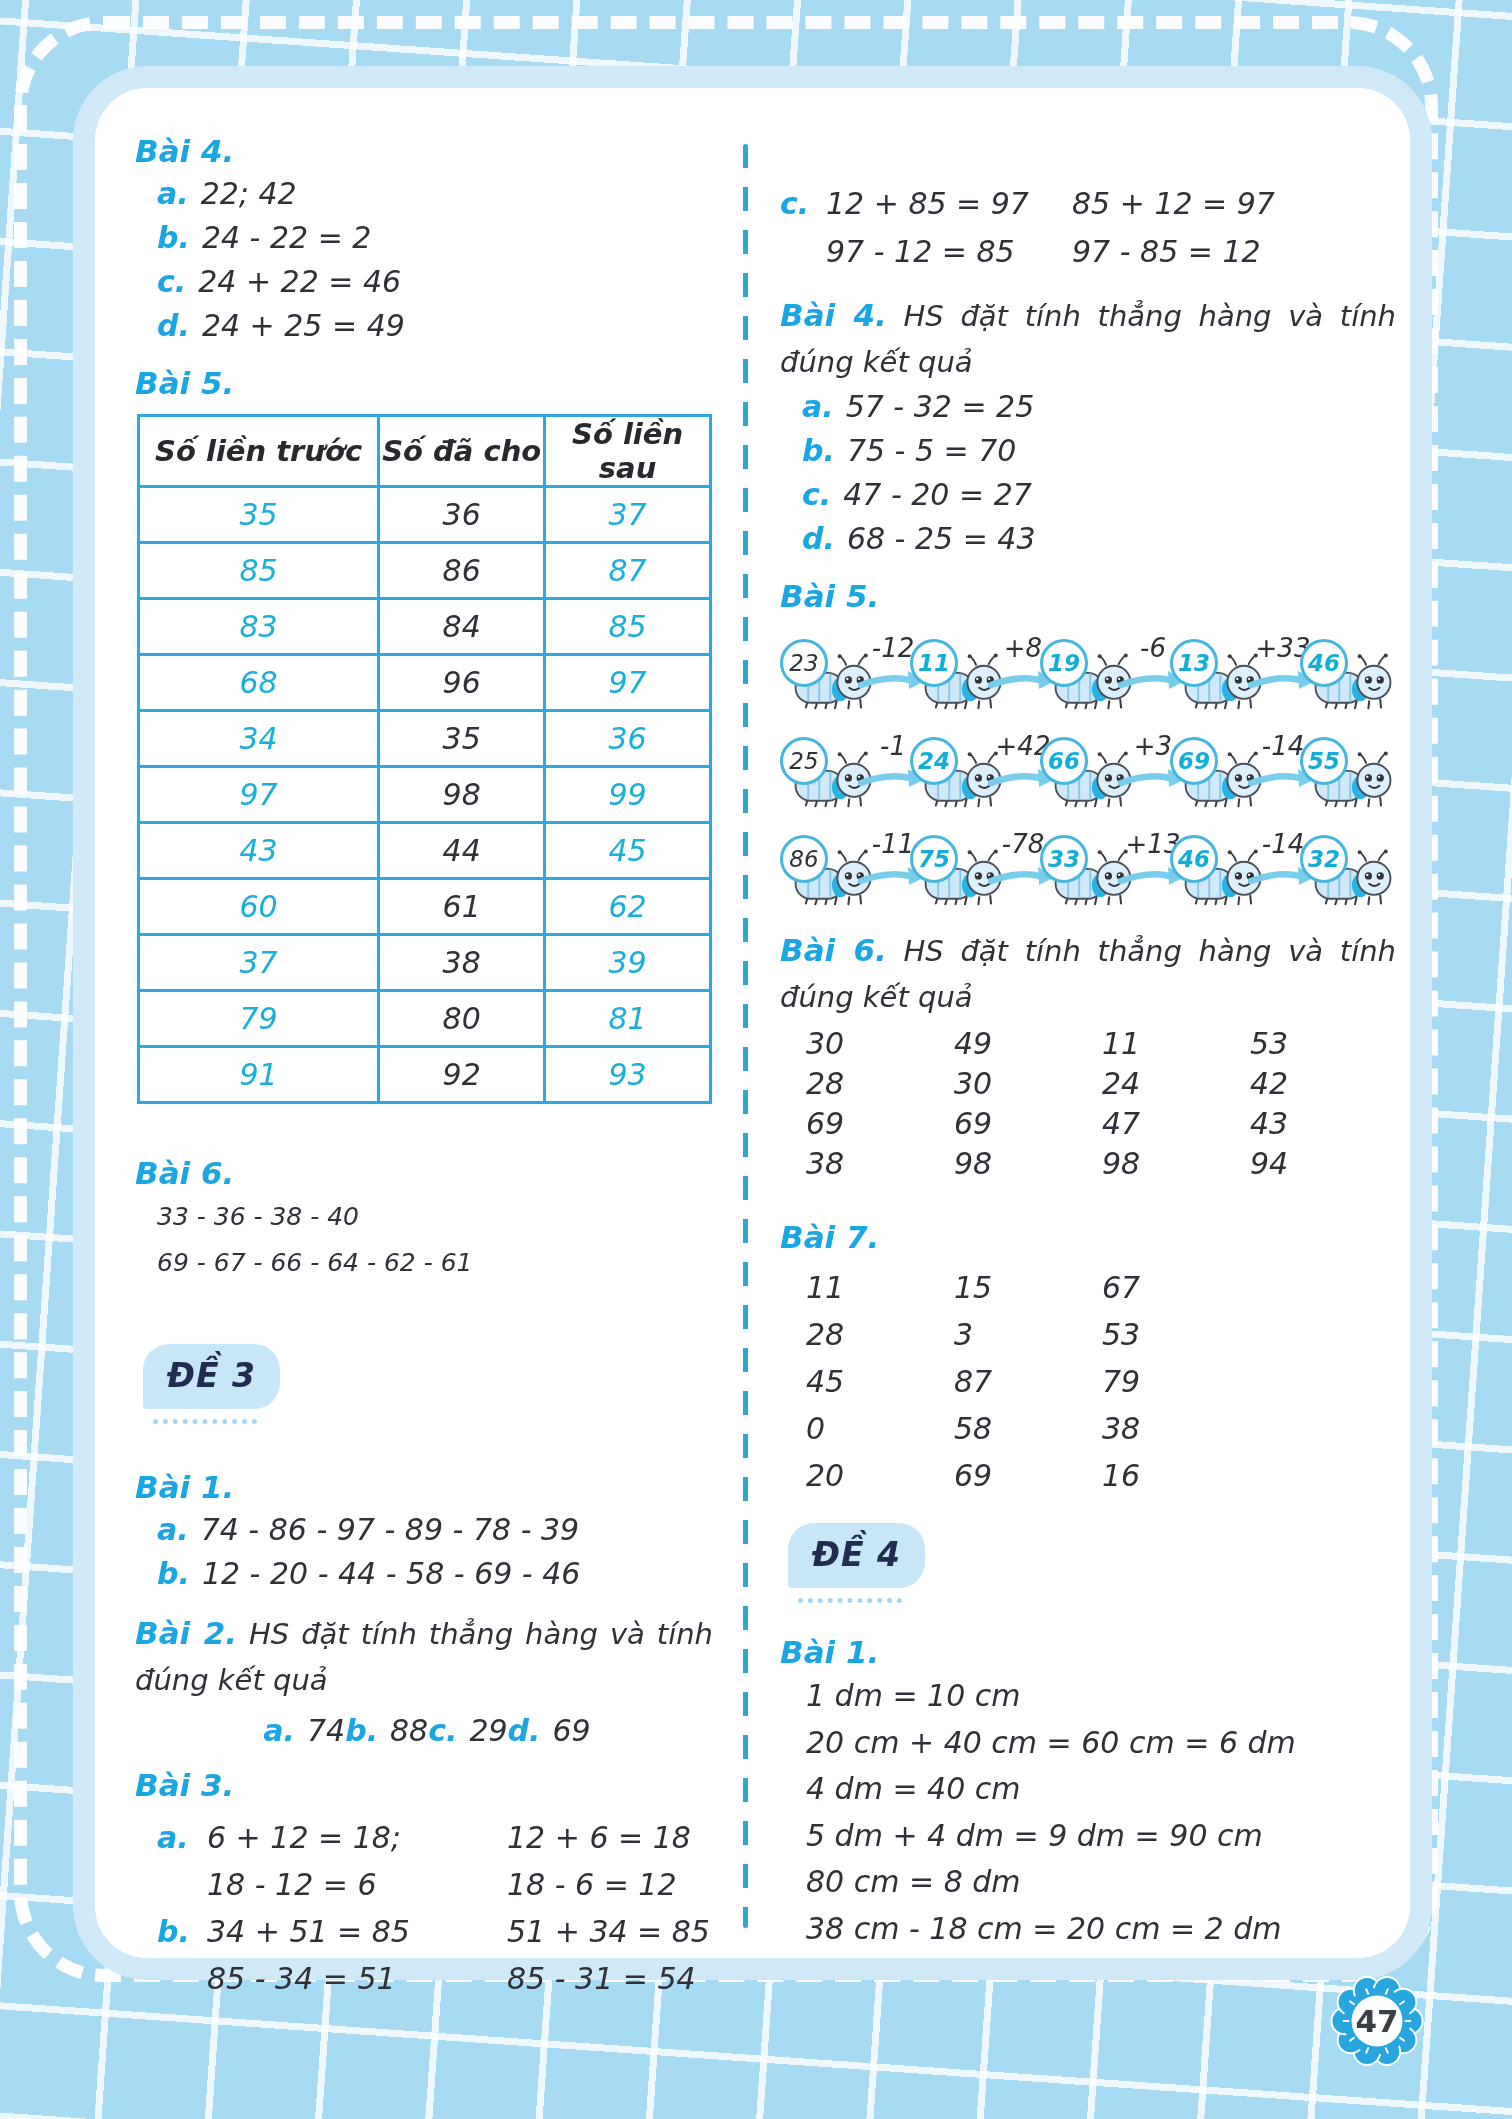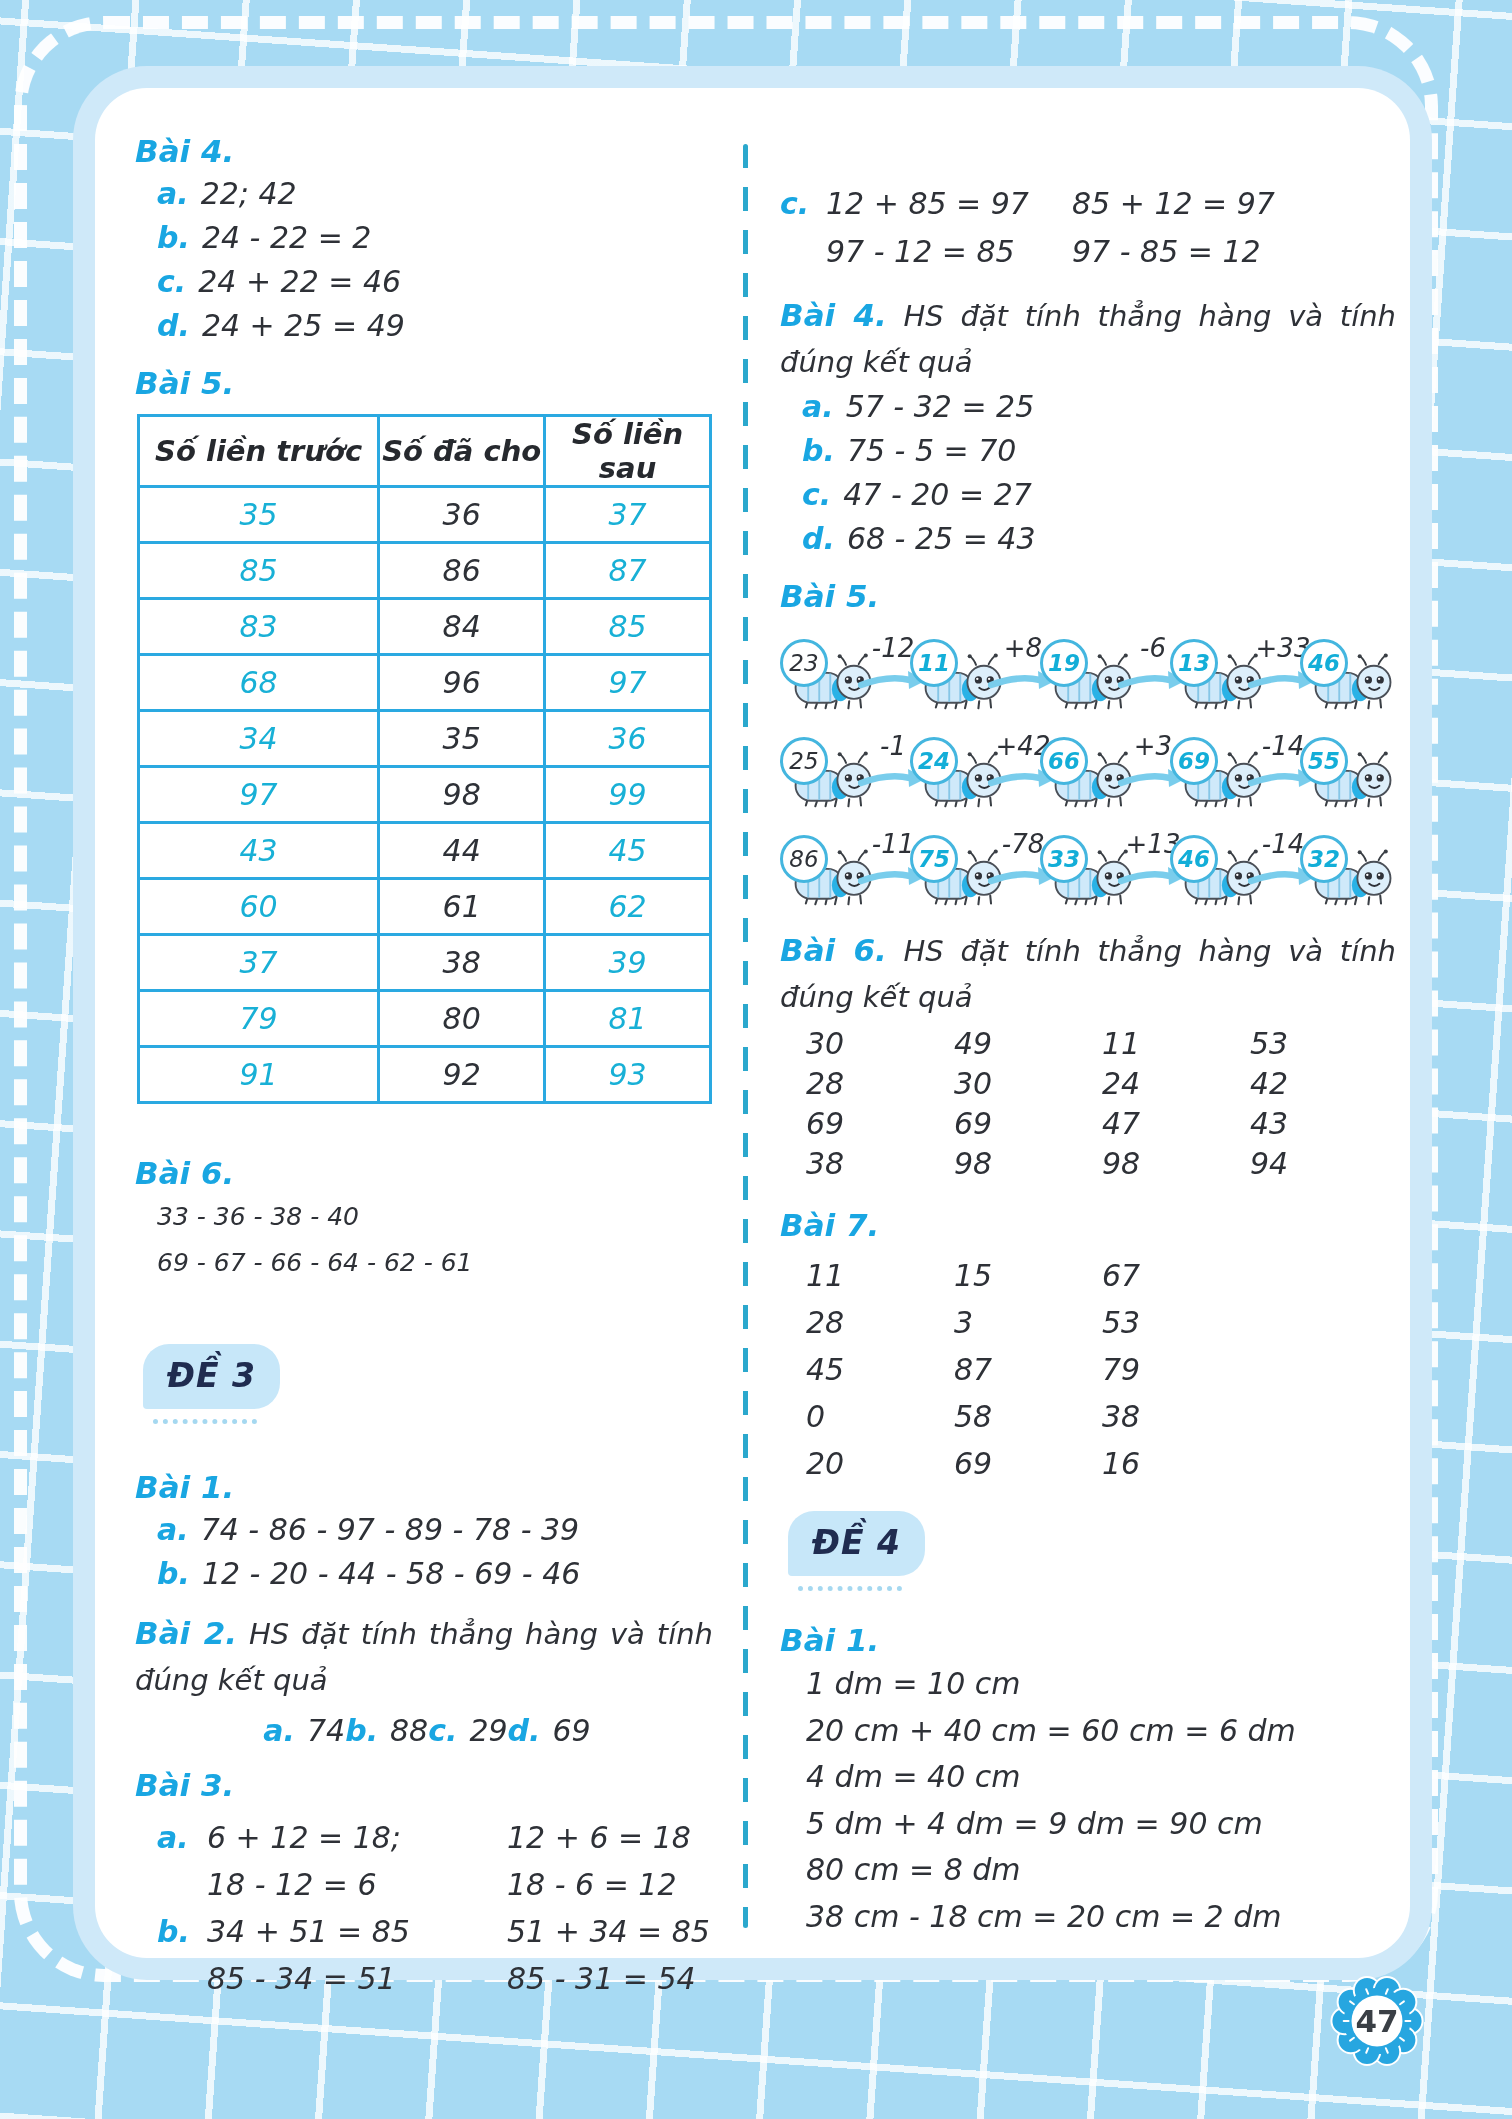--- a/index.html
+++ b/index.html
@@ -32,21 +32,21 @@
     background:repeating-linear-gradient(180deg,#2ba8cd 0 24px,transparent 24px 43px);
   }
   .col-right{flex:1;min-width:0;padding-left:32px;padding-top:50px}
 
   .head{font-size:31px;font-weight:bold;color:#19a6e2;margin:0;line-height:42px}
   .head-inline{color:#19a6e2;font-weight:bold;font-size:31px}
   .item{font-size:30px;line-height:44px;padding-left:22px;white-space:nowrap}
   .lbl{color:#19a6e2;font-weight:bold;margin-right:12px}
   .plain{font-size:25px;line-height:46px;padding-left:22px;white-space:nowrap}
   .line{font-size:30px;line-height:46.5px;padding-left:26px;white-space:nowrap}
-  .para{font-size:29px;line-height:46px;margin:14px 0 0;text-align:justify}.mt8{margin-top:8px}.mt14{margin-top:14px}.mt16{margin-top:16px}.mt22{margin-top:20px}
+  .para{font-size:29px;line-height:46px;margin:14px 0 0;text-align:justify}.mt8{margin-top:8px}.mt14{margin-top:14px}.mt16{margin-top:16px}.mt22{margin-top:32px}
   .mt24{margin-top:24px}.mt28{margin-top:28px}.mt42{margin-top:42px}.mt48{margin-top:48px}
   .mt58{margin-top:58px}
 
   table.neighbors{border-collapse:collapse;margin:10px 0 0 2px;width:575px;table-layout:fixed}
   table.neighbors th,table.neighbors td{border:3px solid #2aa9e1;text-align:center;padding:0}
   table.neighbors th{font-size:29px;height:56px;color:#26292e}
   table.neighbors td{font-size:30px;height:53px}
   table.neighbors td.cy{color:#18b0d6}
 
   .badge-wrap{margin-left:8px}

